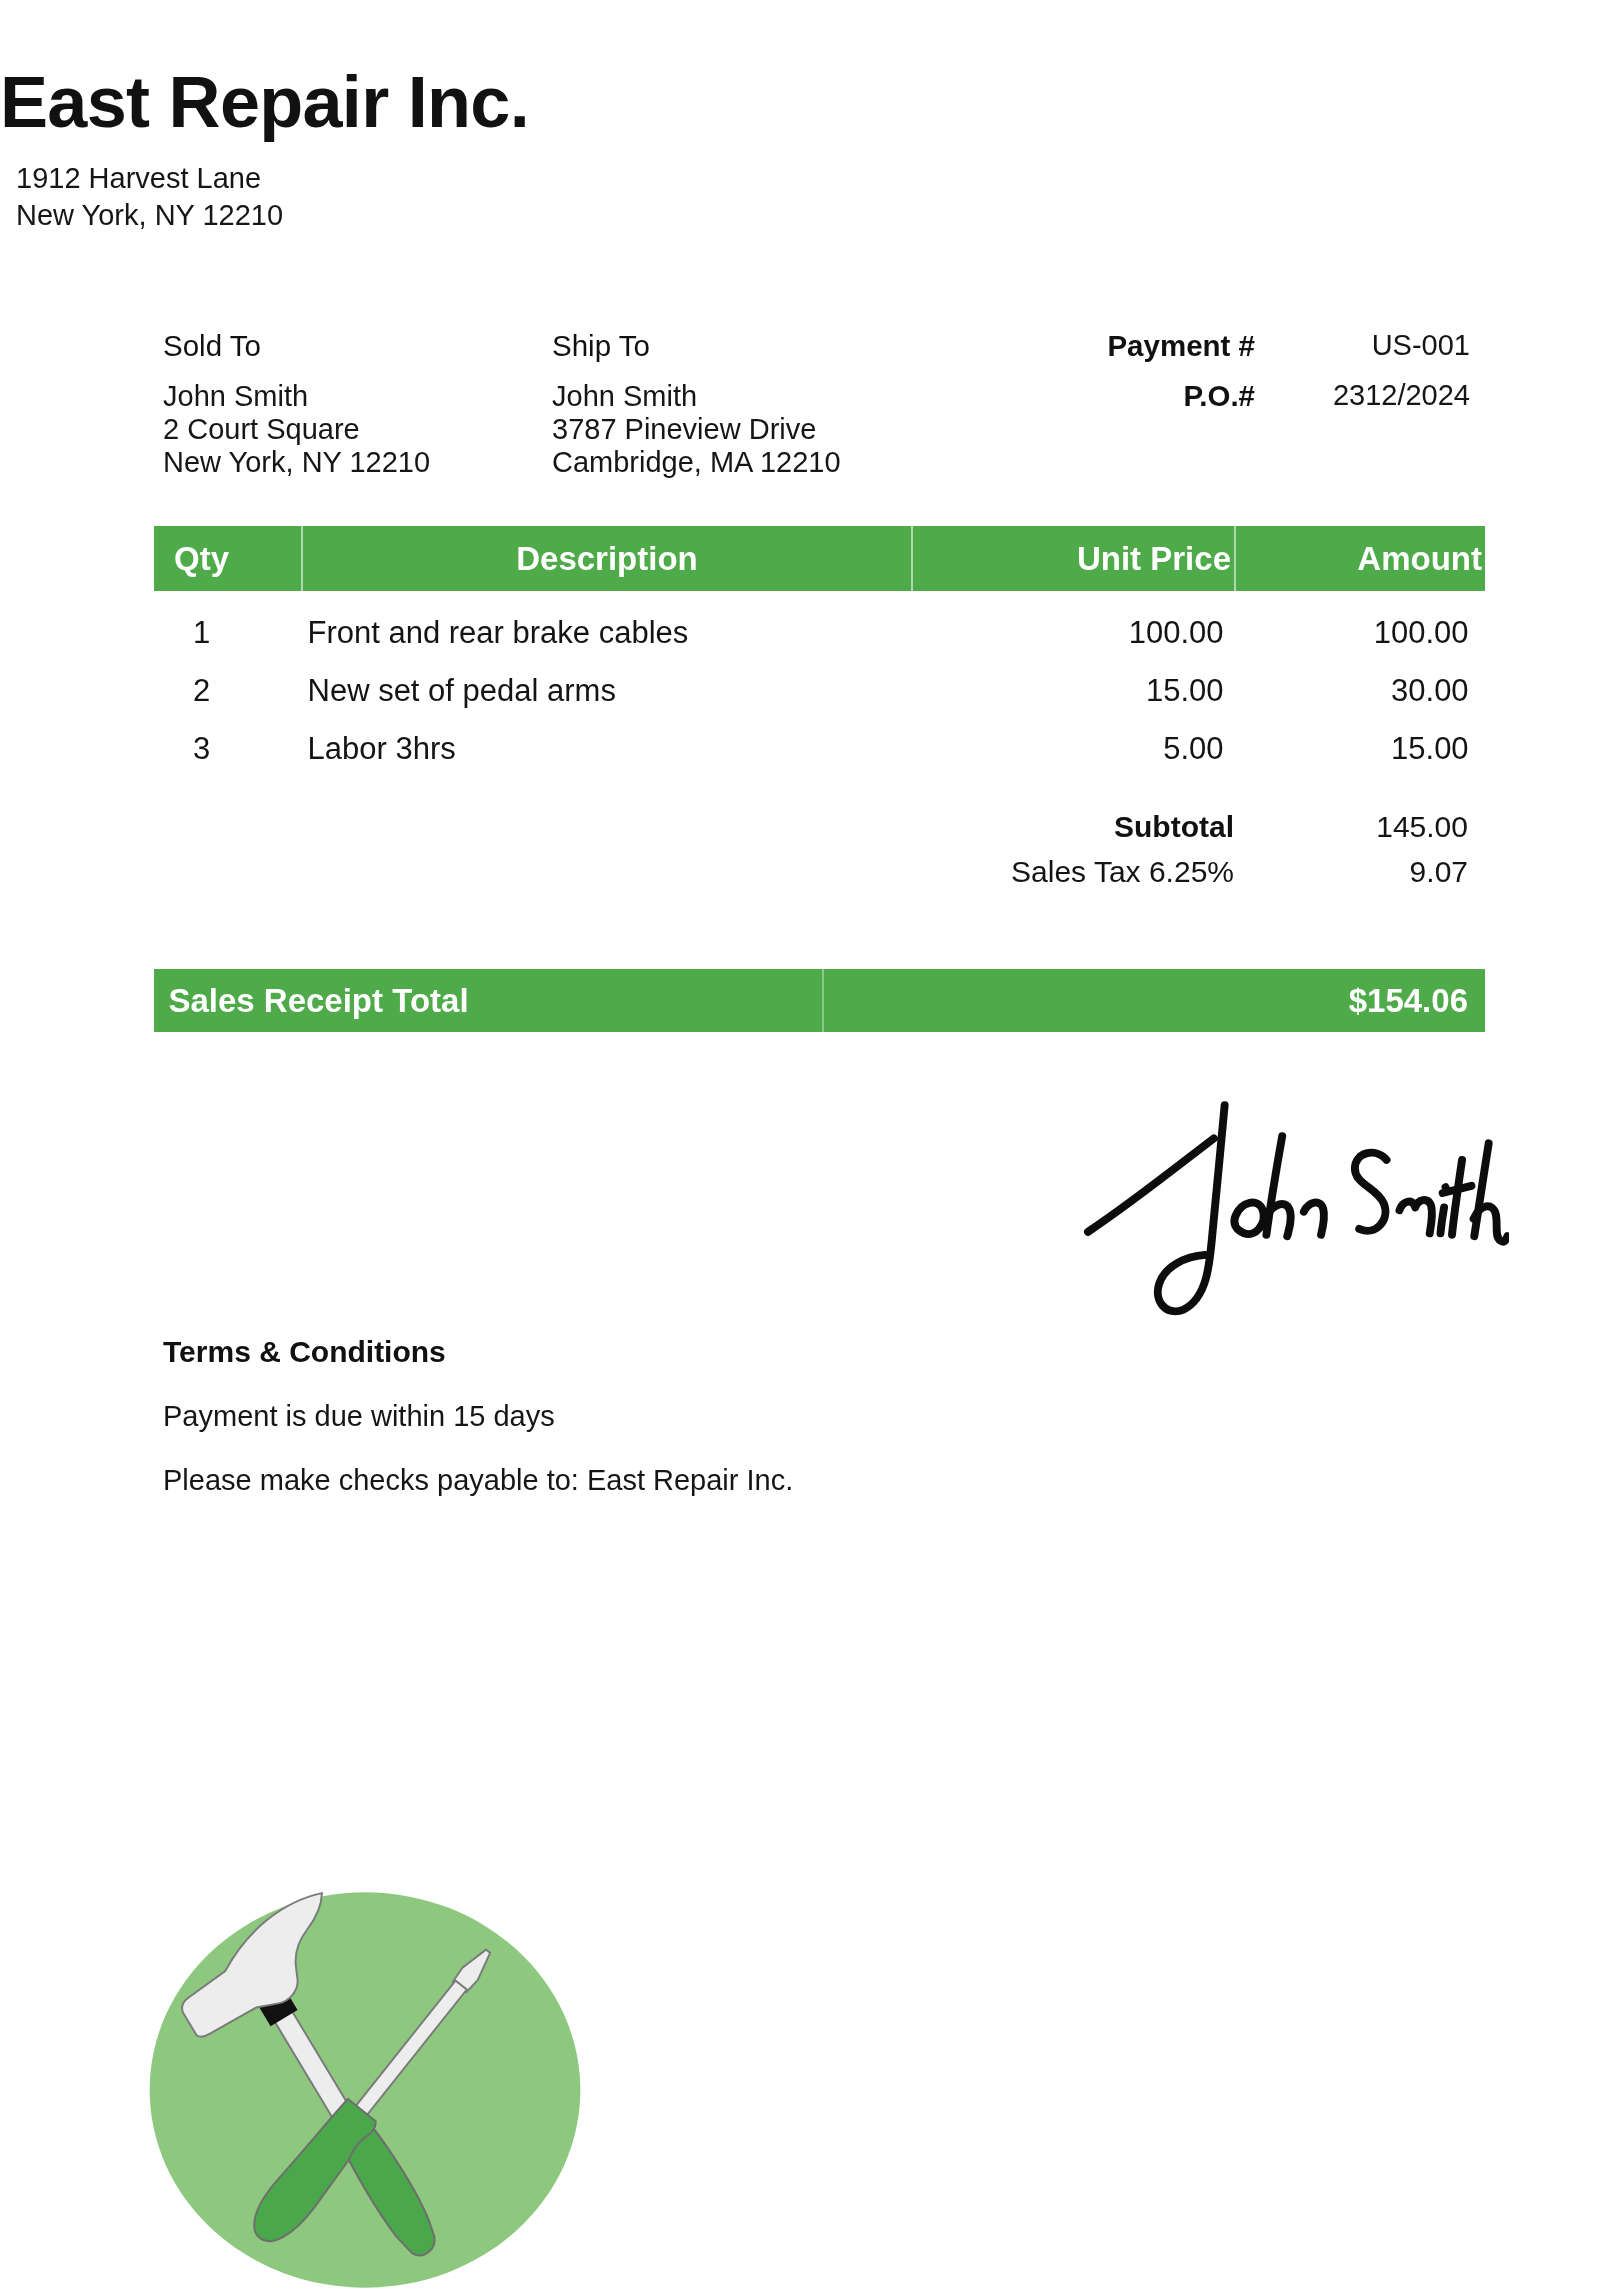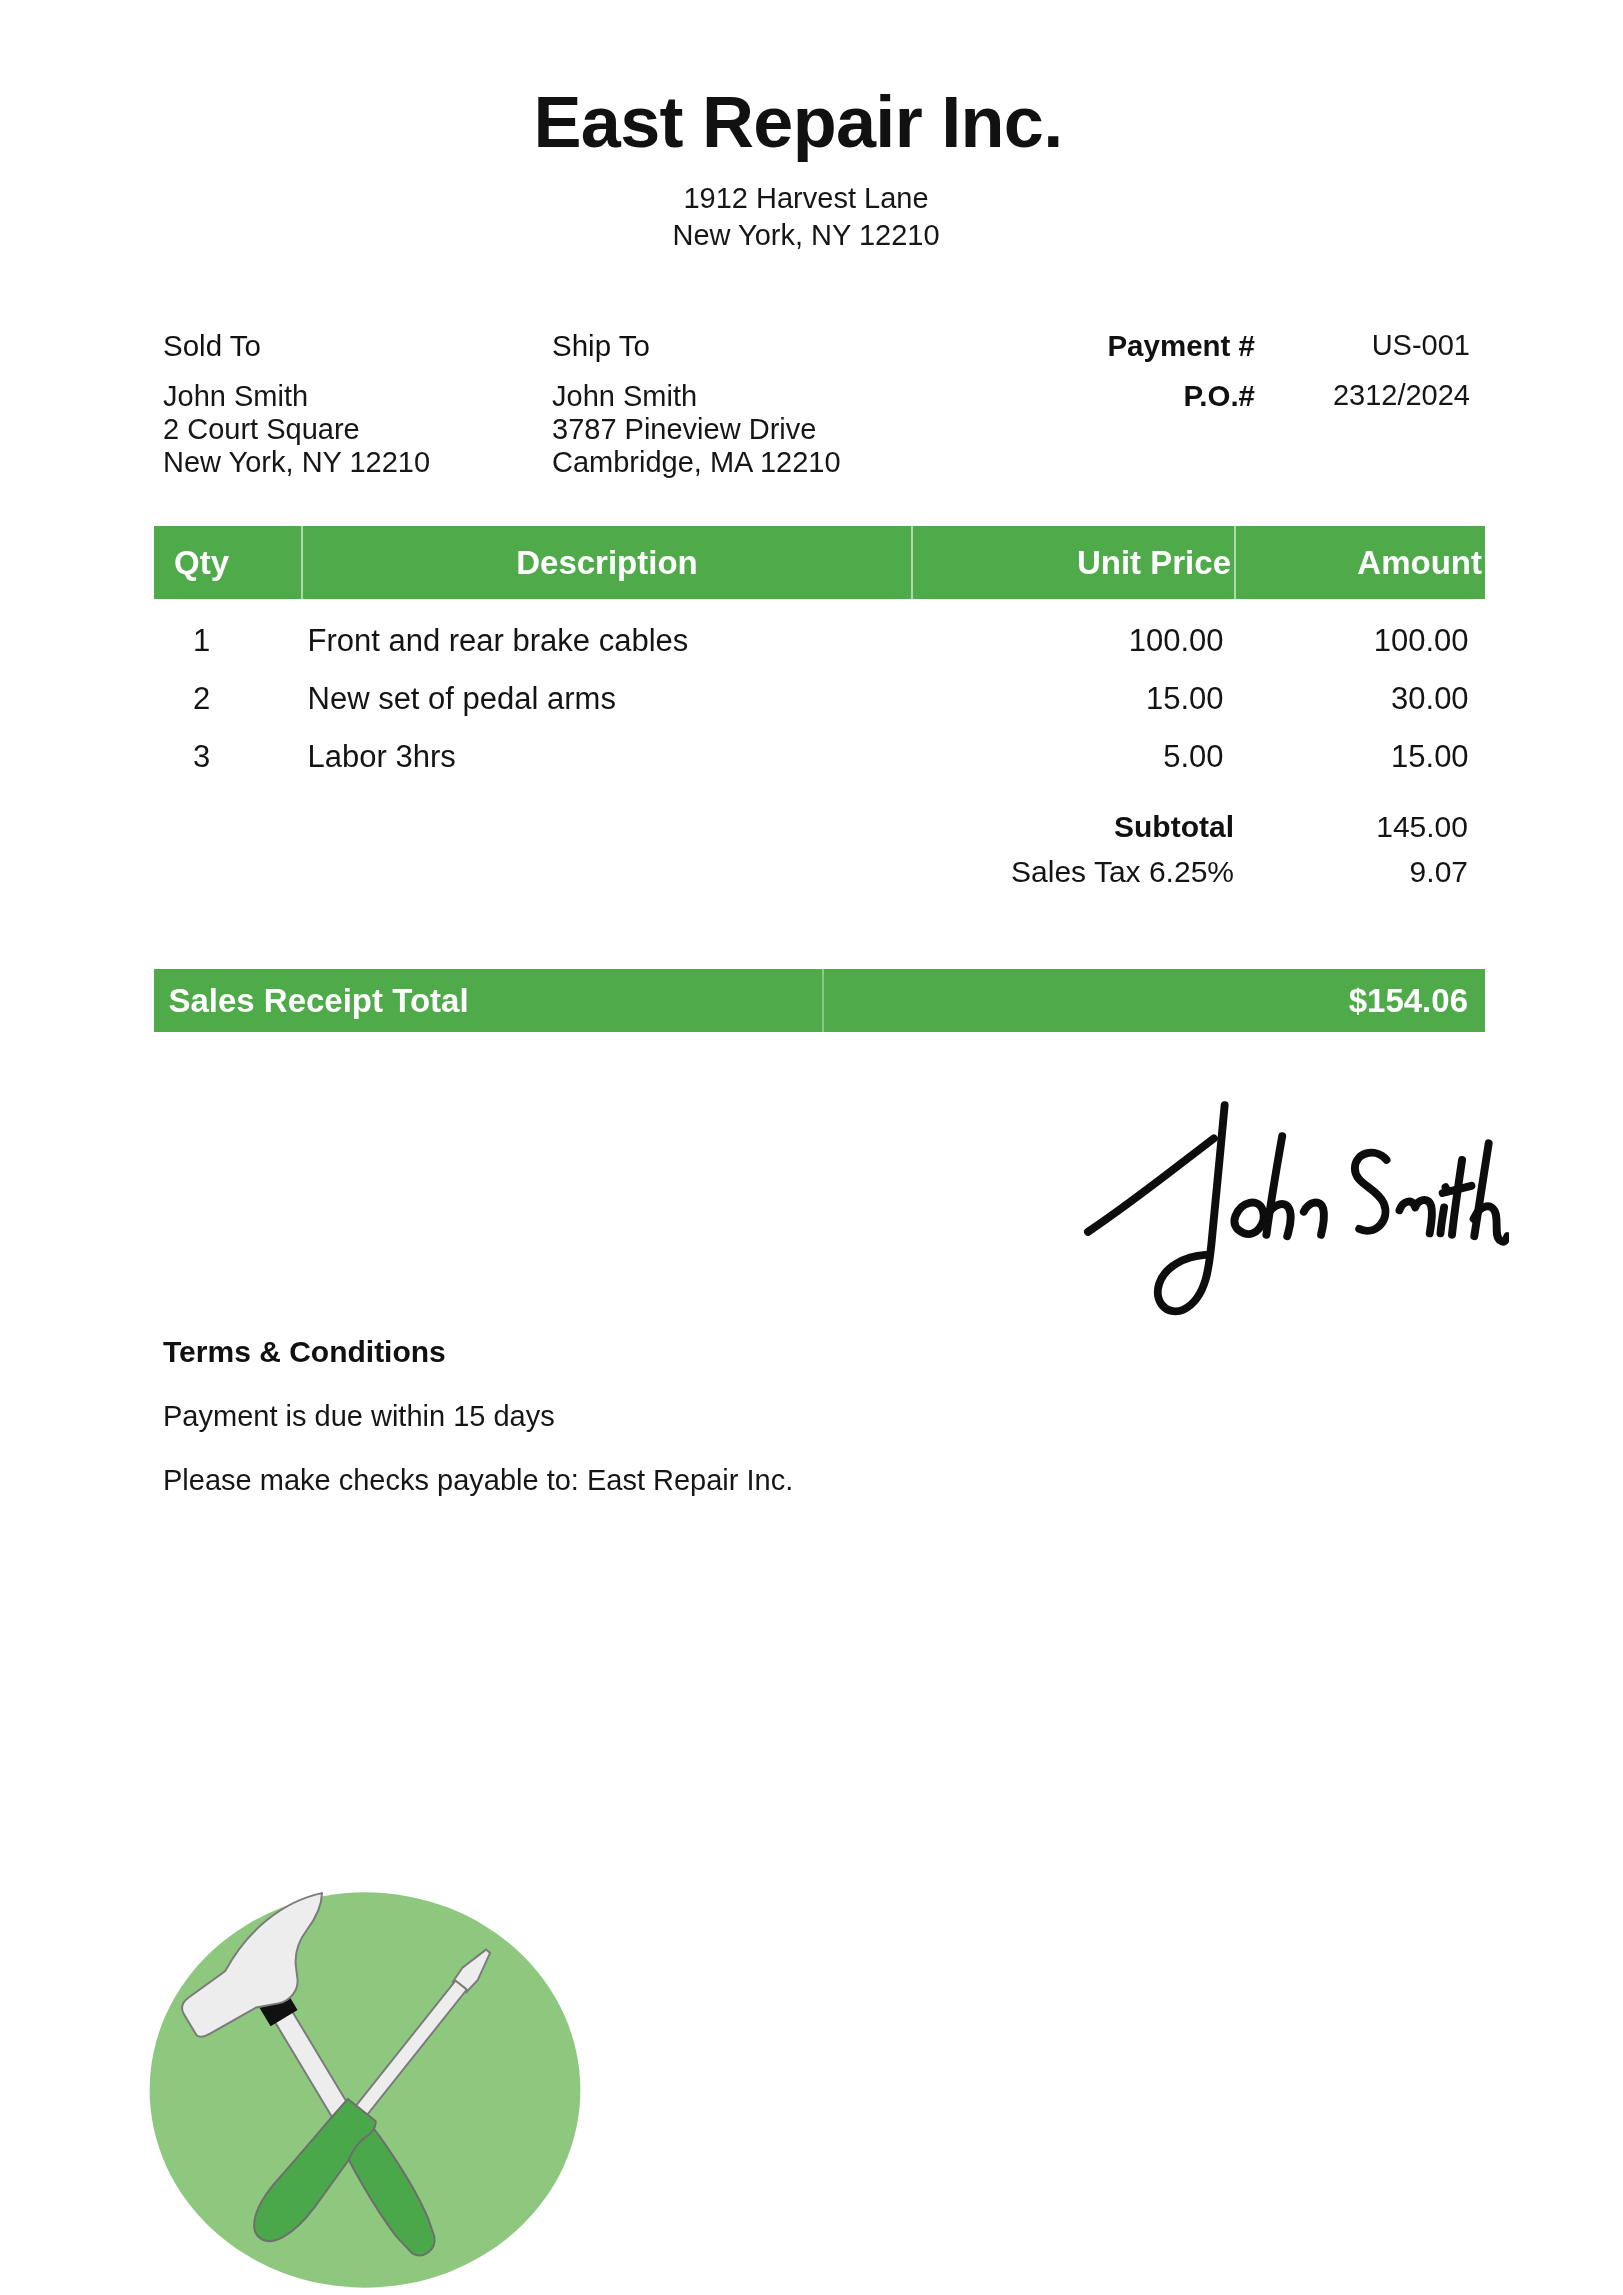--- a/index.html
+++ b/index.html
@@ -4,38 +4,38 @@
 <style>
   html,body{margin:0;padding:0;}
   body{
     width:1624px;height:2295px;background:#ffffff;
     font-family:"Liberation Sans", sans-serif;color:#111;
     position:relative;overflow:hidden;
   }
   .abs{position:absolute;}
 
   
-  .company-header{top:63px;left:0;width:1596px;text-align:center;margin-top:20px;}
+  .company-header{top:63px;left:0;width:1596px;text-align:left;}
   .company-title{font-size:72px;font-weight:700;letter-spacing:-0.7px;line-height:1.1;color:#111;}
   .company-address{margin-top:18.3px;font-size:29px;line-height:37px;color:#161616;padding-left:16px;}
 
   
   .info{top:329px;}
   .info-heading{font-size:29.5px;font-weight:400;margin-bottom:17px;color:#111;}
   .info-lines div{font-size:29px;line-height:33px;color:#161616;}
   .soldto{left:163px;}
   .shipto{left:552px;}
   .meta{left:982px;width:488px;top:329px;}
   .meta-row{display:grid;grid-template-columns:273px 215px;margin-bottom:15.7px;}
   .meta-label{font-size:29.5px;font-weight:700;text-align:right;color:#111;}
   .meta-value{font-size:29px;text-align:right;color:#161616;}
 
   
   .items{left:154px;top:526px;width:1331px;}
-  .thead{display:grid;grid-template-columns:147px 610px 323px 251px;height:73px;
+  .thead{display:grid;grid-template-columns:147px 610px 323px 251px;height:65px;
          background:var(--green);color:#fff;font-weight:700;font-size:33px;align-items:center;}
   .th{height:100%;display:flex;align-items:center;box-sizing:border-box;}
   .th-qty{justify-content:center;padding-right:52px;}
   .th-desc{justify-content:center;border-left:2px solid rgba(255,255,255,0.55);}
   .th-price{justify-content:flex-end;padding-right:3px;border-left:2px solid rgba(255,255,255,0.55);}
   .th-amount{justify-content:flex-end;padding-right:3px;border-left:2px solid rgba(255,255,255,0.55);}
   .tbody{padding-top:23.6px;}
   .tr{display:grid;grid-template-columns:147px 610px 323px 251px;height:58px;font-size:31px;color:#141414;}
   .td{box-sizing:border-box;}
   .td-qty{text-align:center;padding-right:52px;}

